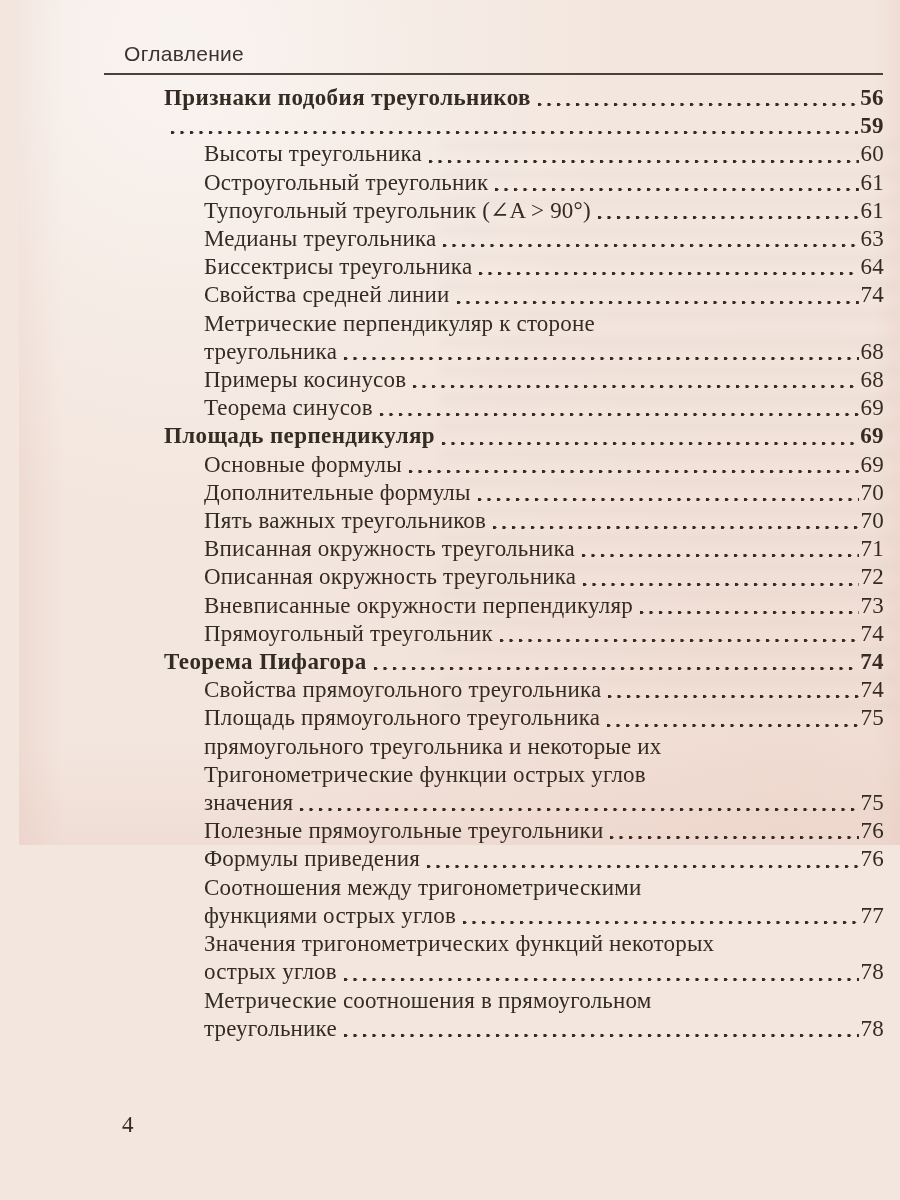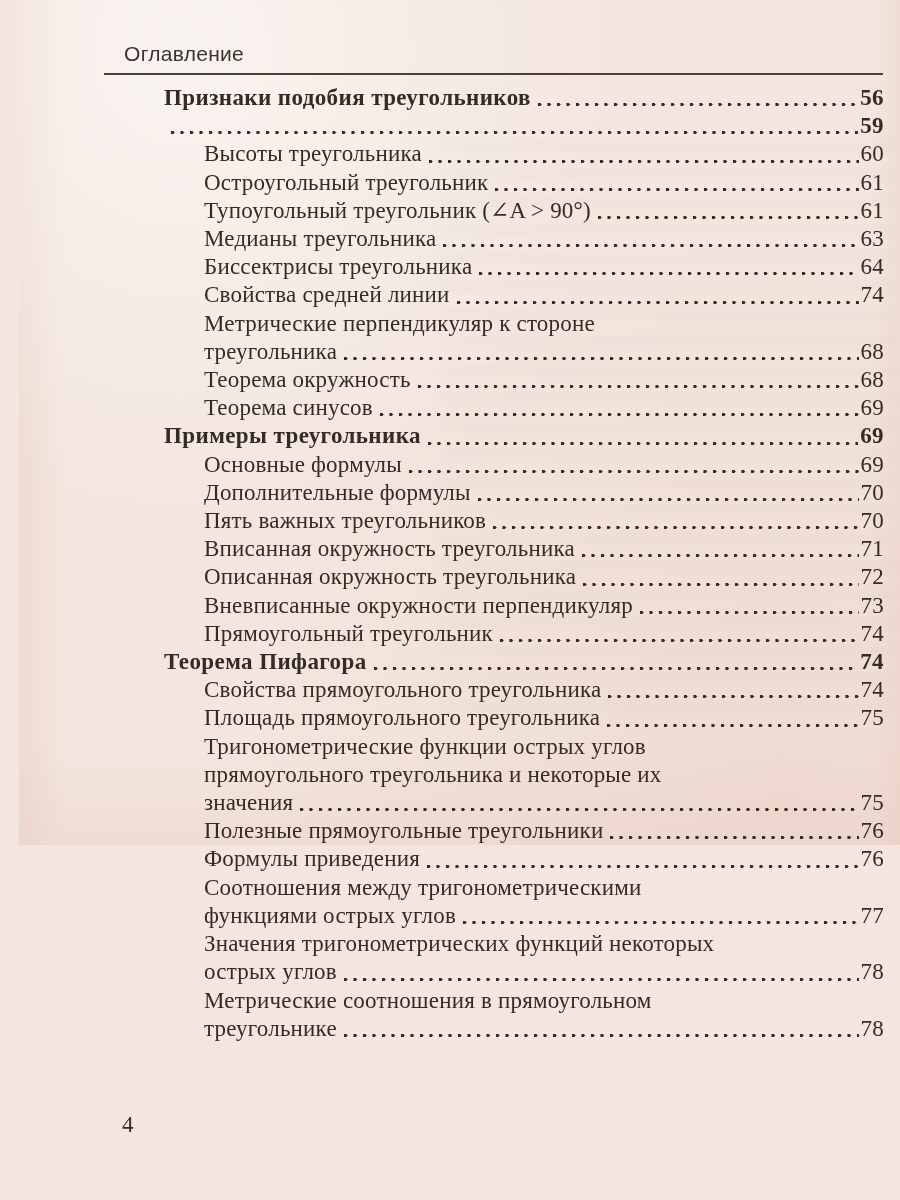--- a/index.html
+++ b/index.html
@@ -142,35 +142,35 @@
           <span class="txt">Метрические перпендикуляр к стороне</span>
         </div>
         <div class="tl">
           <span class="txt">треугольника</span>
           <span class="leader"></span>
           <span class="pg">68</span>
         </div>
       </div>
       <div class="entry lvl2">
         <div class="tl">
-          <span class="txt">Теорема окружность</span>
+          <span class="txt">Примеры косинусов</span>
           <span class="leader"></span>
           <span class="pg">68</span>
         </div>
       </div>
       <div class="entry lvl2">
         <div class="tl">
           <span class="txt">Теорема синусов</span>
           <span class="leader"></span>
           <span class="pg">69</span>
         </div>
       </div>
       <div class="entry lvl1 bold">
         <div class="tl">
-          <span class="txt">Примеры треугольника</span>
+          <span class="txt">Площадь перпендикуляр</span>
           <span class="leader"></span>
           <span class="pg">69</span>
         </div>
       </div>
       <div class="entry lvl2">
         <div class="tl">
           <span class="txt">Основные формулы</span>
           <span class="leader"></span>
           <span class="pg">69</span>
         </div>
@@ -233,24 +233,24 @@
       </div>
       <div class="entry lvl2">
         <div class="tl">
           <span class="txt">Площадь прямоугольного треугольника</span>
           <span class="leader"></span>
           <span class="pg">75</span>
         </div>
       </div>
       <div class="entry lvl2">
         <div class="tl">
+          <span class="txt">прямоугольного треугольника и некоторые их</span>
+        </div>
+        <div class="tl">
           <span class="txt">Тригонометрические функции острых углов</span>
-        </div>
-        <div class="tl">
-          <span class="txt">прямоугольного треугольника и некоторые их</span>
         </div>
         <div class="tl">
           <span class="txt">значения</span>
           <span class="leader"></span>
           <span class="pg">75</span>
         </div>
       </div>
       <div class="entry lvl2">
         <div class="tl">
           <span class="txt">Полезные прямоугольные треугольники</span>

